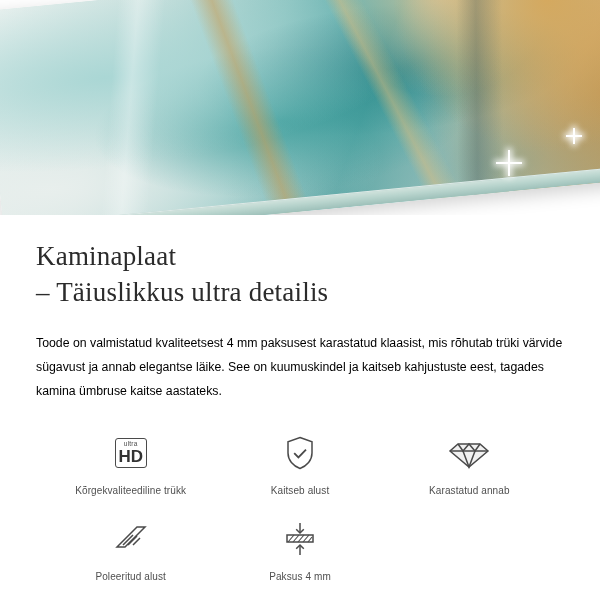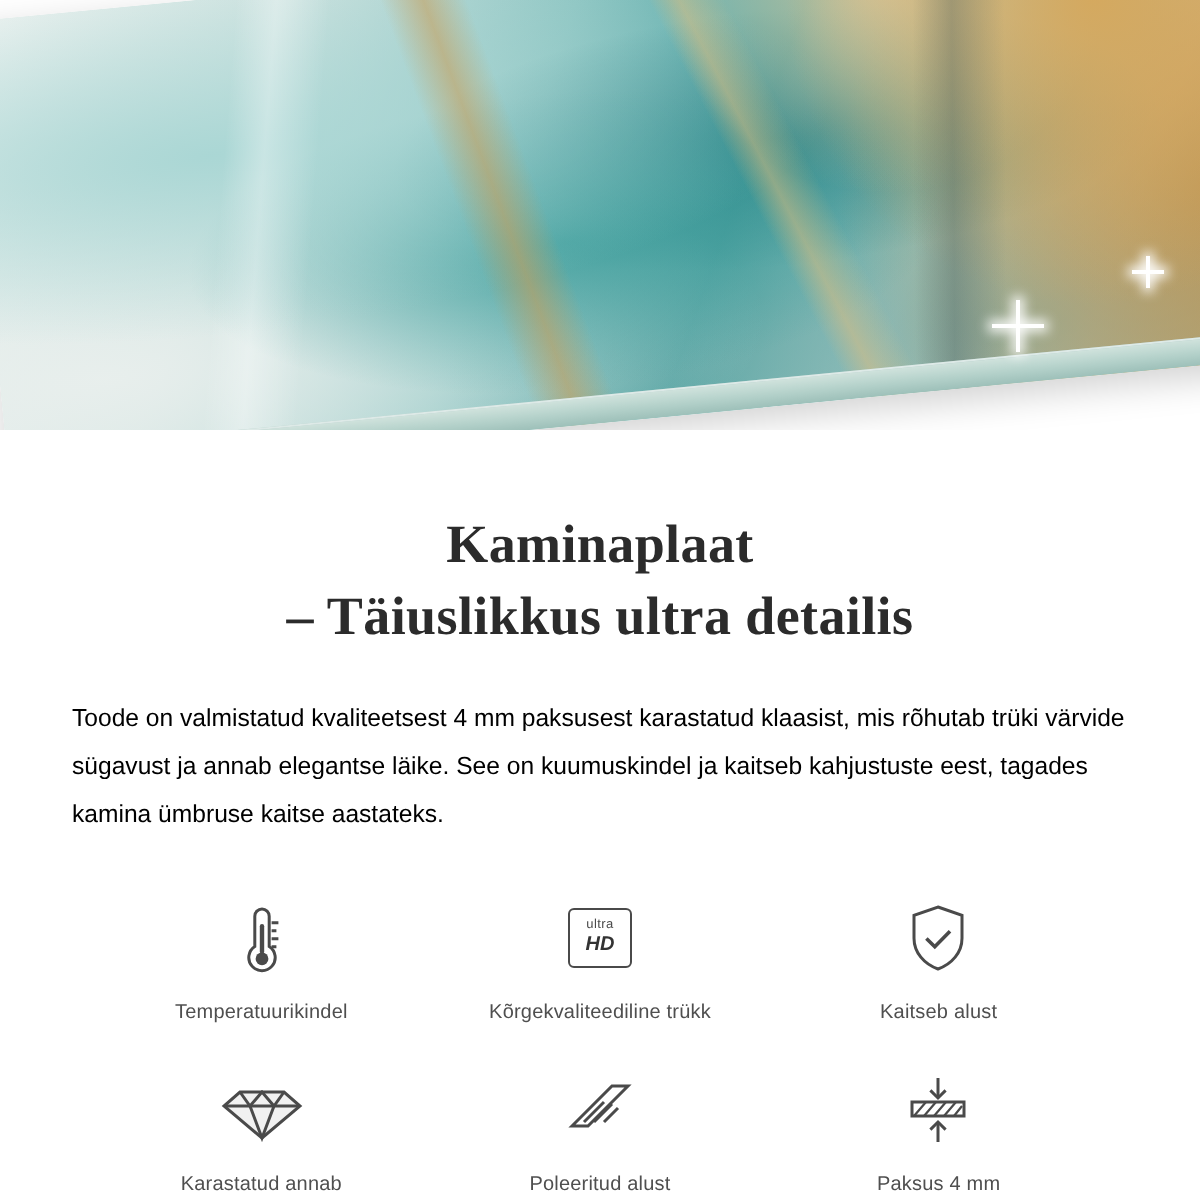--- a/index.html
+++ b/index.html
@@ -120,24 +120,23 @@
   
   .content {
     padding: 24px 36px 0 36px;
   }
 
   .title {
     font-family: "Liberation Serif", serif;
     font-size: 27px;
     line-height: 1.32;
     color: #2b2b2b;
-    font-weight: 700;
-    margin: 16px;
+    font-weight: 400;
+    margin: 0;
     letter-spacing: 0.2px;
-    text-align: center;
   }
 
   .title-line-2 {
     display: block;
   }
 
   .description {
     margin: 22px 0 0 0;
     font-size: 12.3px;
     line-height: 1.95;
@@ -188,25 +187,24 @@
     align-items: center;
     justify-content: center;
     line-height: 1;
   }
   .ultrahd-badge .u-top {
     font-size: 6.5px;
     letter-spacing: 0.2px;
     color: #4a4a4a;
   }
   .ultrahd-badge .u-bot {
-    font-size: 10px;
+    font-size: 17px;
     font-weight: bold;
     color: #333333;
     margin-top: 1px;
-    font-style: italic;
   }
 </style>
 </head>
 <body>
 
 <div class="page">
 
   <div class="hero">
     <div class="hero-plate">
       <div class="hero-art"></div>
@@ -220,31 +218,20 @@
 
     <h1 class="title">
       <span>Kaminaplaat</span>
       <span class="title-line-2">– Täiuslikkus ultra detailis</span>
     </h1>
 
     <p class="description">Toode on valmistatud kvaliteetsest 4 mm paksusest karastatud klaasist, mis rõhutab trüki värvide sügavust ja annab elegantse läike. See on kuumuskindel ja kaitseb kahjustuste eest, tagades kamina ümbruse kaitse aastateks.</p>
 
     <div class="features">
 
-      <div class="feature">
-        <div class="feature-icon">
-          <svg width="40" height="42" viewBox="0 0 40 42" fill="none" stroke="#4a4a4a" stroke-width="1.5">
-            <path d="M20 6.5a3.6 3.6 0 0 1 3.6 3.6v15.1a6.6 6.6 0 1 1-7.2 0V10.1A3.6 3.6 0 0 1 20 6.5z"></path>
-            <circle cx="20" cy="31.4" r="3.2" fill="#4a4a4a" stroke="none"></circle>
-            <rect x="18.9" y="14" width="2.2" height="15" rx="1.1" fill="#4a4a4a" stroke="none"></rect>
-            <path d="M24.8 13.4h3.4M24.8 17.4h2.4M24.8 21.4h3.4M24.8 25.4h2.4"></path>
-          </svg>
-        </div>
-        <div class="feature-label">Temperatuurikindel</div>
-      </div>
 
       <div class="feature">
         <div class="feature-icon">
           <div class="ultrahd-badge">
             <span class="u-top">ultra</span>
             <span class="u-bot">HD</span>
           </div>
         </div>
         <div class="feature-label">Kõrgekvaliteediline trükk</div>
       </div>

